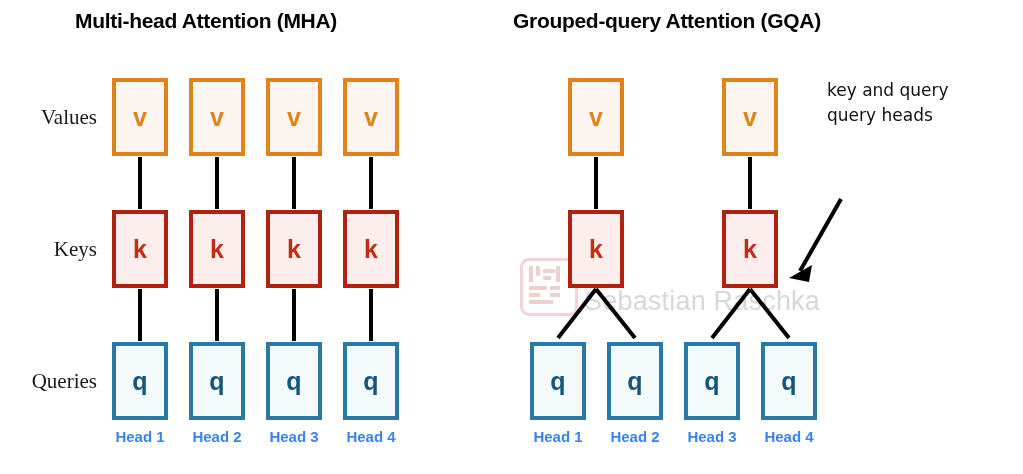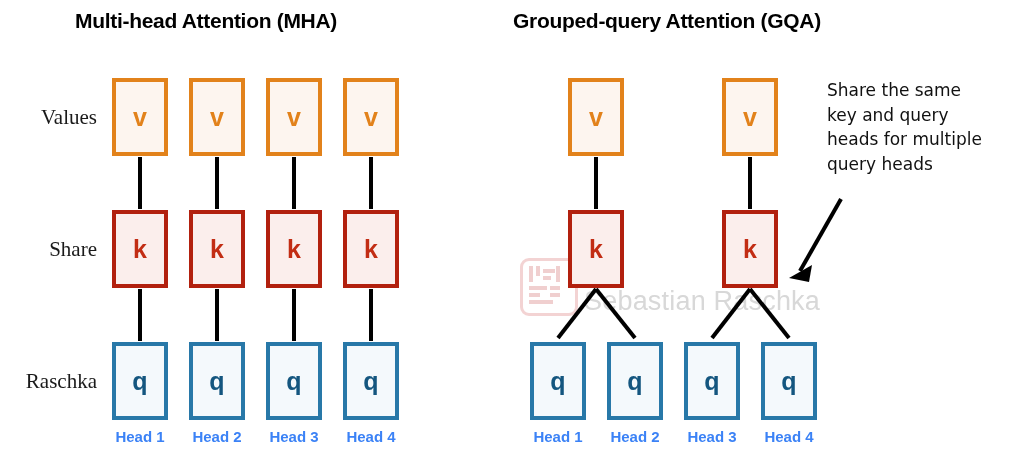--- a/index.html
+++ b/index.html
@@ -186,22 +186,22 @@
     <line x1="750" y1="289" x2="789" y2="338" stroke="#000" stroke-width="4"></line>
 
     <line x1="841" y1="199" x2="800" y2="271" stroke="#000" stroke-width="4"></line>
     <polygon points="789,278 812,265 809,282" fill="#000"></polygon>
   </svg>
 
   <div class="title" id="title-mha">Multi-head Attention (MHA)</div>
   <div class="title" id="title-gqa">Grouped-query Attention (GQA)</div>
 
   <div class="row-label" id="label-values">Values</div>
-  <div class="row-label" id="label-keys">Share</div>
-  <div class="row-label" id="label-queries">Raschka</div>
+  <div class="row-label" id="label-keys">Keys</div>
+  <div class="row-label" id="label-queries">Queries</div>
 
   <div class="cell v" style="left:112px; top:78px;">v</div>
   <div class="cell v" style="left:189px; top:78px;">v</div>
   <div class="cell v" style="left:266px; top:78px;">v</div>
   <div class="cell v" style="left:343px; top:78px;">v</div>
 
   <div class="cell k" style="left:112px; top:210px;">k</div>
   <div class="cell k" style="left:189px; top:210px;">k</div>
   <div class="cell k" style="left:266px; top:210px;">k</div>
   <div class="cell k" style="left:343px; top:210px;">k</div>
@@ -226,19 +226,17 @@
   <div class="cell q" style="left:607px; top:342px;">q</div>
   <div class="cell q" style="left:684px; top:342px;">q</div>
   <div class="cell q" style="left:761px; top:342px;">q</div>
 
   <div class="head-cap" style="left:518px;">Head 1</div>
   <div class="head-cap" style="left:595px;">Head 2</div>
   <div class="head-cap" style="left:672px;">Head 3</div>
   <div class="head-cap" style="left:749px;">Head 4</div>
 
   <div id="annotation">
-    <span>Share the same</span>
     <span>key and query</span>
-    <span>heads for multiple</span>
     <span>query heads</span>
   </div>
 
 </div>
 
 </body></html>

